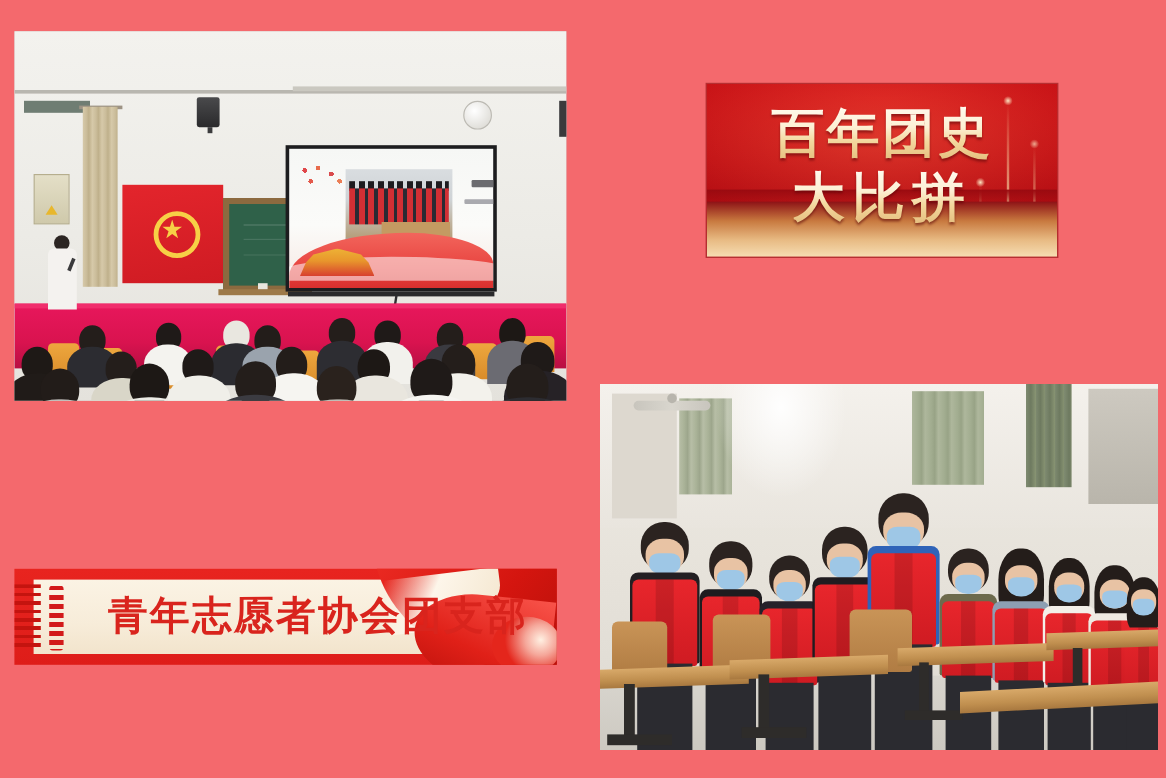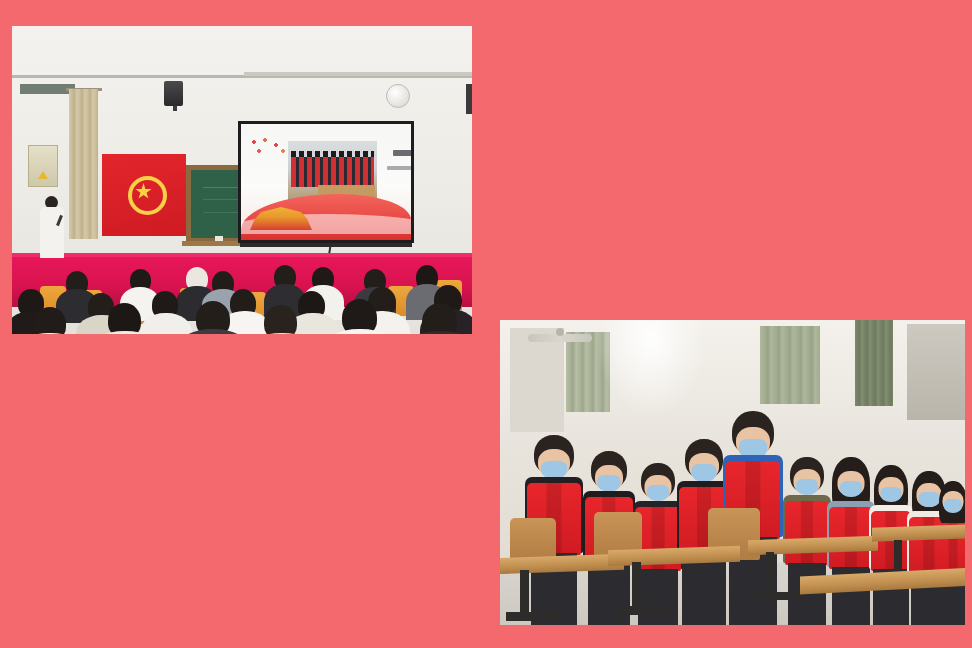--- a/index.html
+++ b/index.html
@@ -321,21 +321,41 @@
       <div class="p" style="left:236px;top:92px;width:68px;height:34px;background:#e5e3dc;"></div>
 
       <div class="head" style="left:330px;top:58px;width:35px;height:37px;background:#1f1a18;"></div>
       <div class="p" style="left:312px;top:88px;width:72px;height:38px;background:#f6f5f1;"></div>
 
       <div class="head" style="left:410px;top:62px;width:35px;height:37px;background:#241e1b;"></div>
       <div class="p" style="left:392px;top:90px;width:72px;height:36px;background:#2c2c31;"></div>
     </div>
   </div>
 
-
+  <div id="title-banner">
+    <div class="glow"></div>
+    <div class="spark s1"></div>
+    <div class="spark s2"></div>
+    <div class="spark s3"></div>
+    <div class="rayfade"></div>
+    <div class="rays"></div>
+    <div class="tb-text tb-line1">百年团史</div>
+    <div class="tb-text tb-line2">大比拼</div>
+  </div>
+
+  <div id="label-banner">
+    <div class="panel"></div>
+    <div class="dashes"></div>
+    <div class="holes"></div>
+    <div class="ribbon1"></div>
+    <div class="ribbonfold"></div>
+    <div class="ribbon2"></div>
+    <div class="ribbon3"></div>
+    <div class="lbl">青年志愿者协会团支部</div>
+  </div>
 
   <div class="photo blurfx" id="photo-volunteers">
     <div class="pv-wall"></div>
     <div class="pv-backwall"></div>
     <div class="pv-door"></div>
     <div class="pv-greenpanel"></div>
     <div class="pv-greenpanel2"></div>
     <div class="pv-greenpanel3"></div>
     <div class="pv-fan"></div>
     <div class="pv-lightglow"></div>

